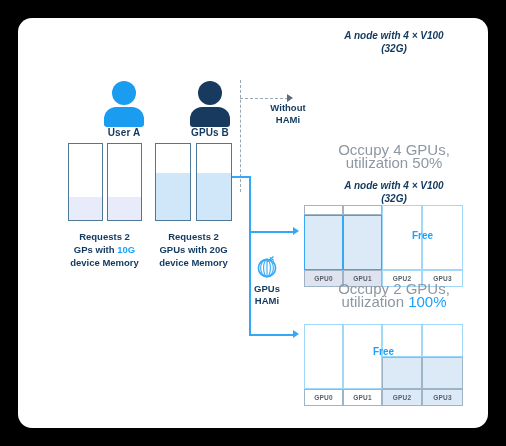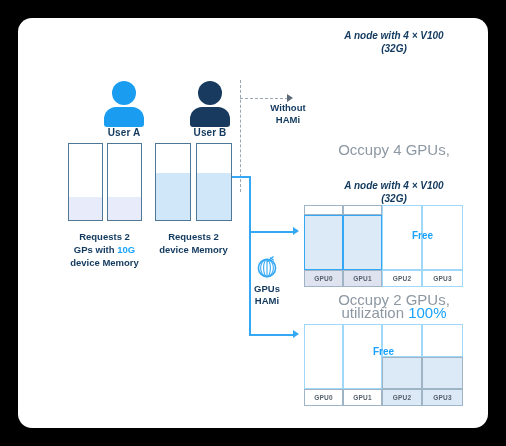--- a/index.html
+++ b/index.html
@@ -58,21 +58,21 @@
       <div class="body" style="background:#1a9df0;"></div>
     </div>
     <div class="user-label">User A</div>
   </div>
 
   <div class="user-wrap" style="left:157px;top:63px;">
     <div class="avatar">
       <div class="head" style="background:#173a5e;"></div>
       <div class="body" style="background:#173a5e;"></div>
     </div>
-    <div class="user-label">User B</div>
+    <div class="user-label">GPUs B</div>
   </div>
 
   <div class="bar" style="left:50px;top:125px;width:35px;height:78px;">
     <div class="fill" style="height:30%;background:#e8ebf9;"></div>
   </div>
   <div class="bar" style="left:89px;top:125px;width:35px;height:78px;">
     <div class="fill" style="height:30%;background:#e8ebf9;"></div>
   </div>
 
   <div class="bar" style="left:137px;top:125px;width:36px;height:78px;">
@@ -82,20 +82,21 @@
     <div class="fill" style="height:62%;background:#cfe7f8;"></div>
   </div>
 
   <div class="req-cap" style="left:39px;top:212px;">
     <div>Requests 2</div>
     <div><span>GPs with </span><span class="hl">10G</span></div>
     <div>device Memory</div>
   </div>
   <div class="req-cap" style="left:128px;top:212px;">
     <div>Requests 2</div>
+    <div><span>GPUs with </span><span>20G</span></div>
     <div>device Memory</div>
   </div>
 
   <div class="dashv" style="left:222px;top:62px;height:112px;"></div>
   <div class="dashh" style="left:222px;top:80px;width:48px;"></div>
   <div class="arrow-gray" style="left:269px;top:76px;"></div>
   <div class="branch-label" style="left:243px;top:84px;">
     <div>Without</div>
     <div>HAMi</div>
   </div>
@@ -123,20 +124,21 @@
   </div>
 
   <div class="node-title" style="left:281px;top:11px;">
     <div>A node with 4 × V100</div>
     <div>(32G)</div>
   </div>
 
 
   <div class="node-cap" style="left:281px;top:125px;">
     <div>Occupy 4 GPUs,</div>
+    <div>utilization 50%</div>
   </div>
 
   <div class="node-title" style="left:281px;top:161px;">
     <div>A node with 4 × V100</div>
     <div>(32G)</div>
   </div>
 
   <div class="grid" style="left:286px;top:187px;width:159px;height:82px;">
     <div class="cell" style="left:0;top:0;width:39px;height:10px;background:#fff;border:1px solid #9fb4c4;"></div>
     <div class="cell" style="left:39px;top:0;width:39px;height:10px;background:#fff;border:1px solid #9fb4c4;"></div>
@@ -146,21 +148,21 @@
     <div class="cell" style="left:118px;top:0;width:41px;height:65px;background:#fff;border:1px solid #9fd8f8;"></div>
 
     <div class="gpu-tag" style="left:0;top:65px;width:39px;height:17px;background:#dfe3f0;border:1px solid #9fb4c4;">GPU0</div>
     <div class="gpu-tag" style="left:39px;top:65px;width:39px;height:17px;background:#dfe3f0;border:1px solid #9fb4c4;">GPU1</div>
     <div class="gpu-tag" style="left:78px;top:65px;width:40px;height:17px;background:#fff;border:1px solid #9fd8f8;">GPU2</div>
     <div class="gpu-tag" style="left:118px;top:65px;width:41px;height:17px;background:#fff;border:1px solid #9fd8f8;">GPU3</div>
 
     <div class="ov-label" style="left:78px;top:25px;width:81px;color:#19a3ff;">Free</div>
   </div>
 
-  <div class="node-cap" style="left:281px;top:275px;">
+  <div class="node-cap" style="left:281px;top:264px;">
     <div>Occupy 2 GPUs,</div>
     <div><span>utilization </span><b style="color:#19a3ff;">100%</b></div>
   </div>
 
   <div class="grid" style="left:286px;top:306px;width:159px;height:82px;">
     <div class="cell" style="left:0;top:0;width:39px;height:65px;background:#fff;border:1px solid #9fd8f8;"></div>
     <div class="cell" style="left:39px;top:0;width:39px;height:65px;background:#fff;border:1px solid #9fd8f8;"></div>
     <div class="cell" style="left:78px;top:0;width:40px;height:33px;background:#fff;border:1px solid #9fd8f8;"></div>
     <div class="cell" style="left:118px;top:0;width:41px;height:33px;background:#fff;border:1px solid #9fd8f8;"></div>
     <div class="cell" style="left:78px;top:33px;width:40px;height:32px;background:#dce9f7;border:1px solid #9fb4c4;"></div>

